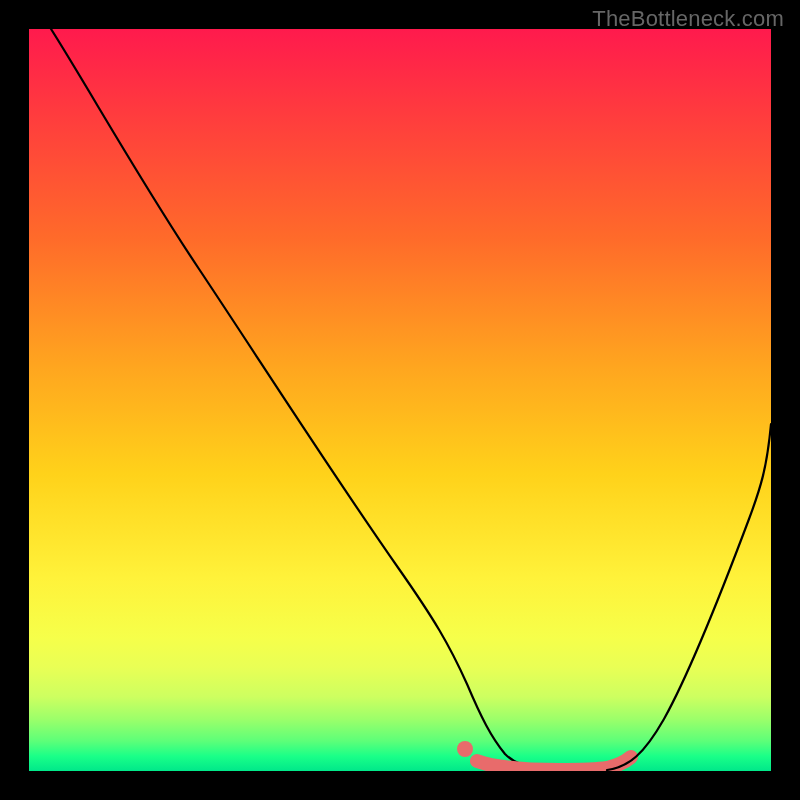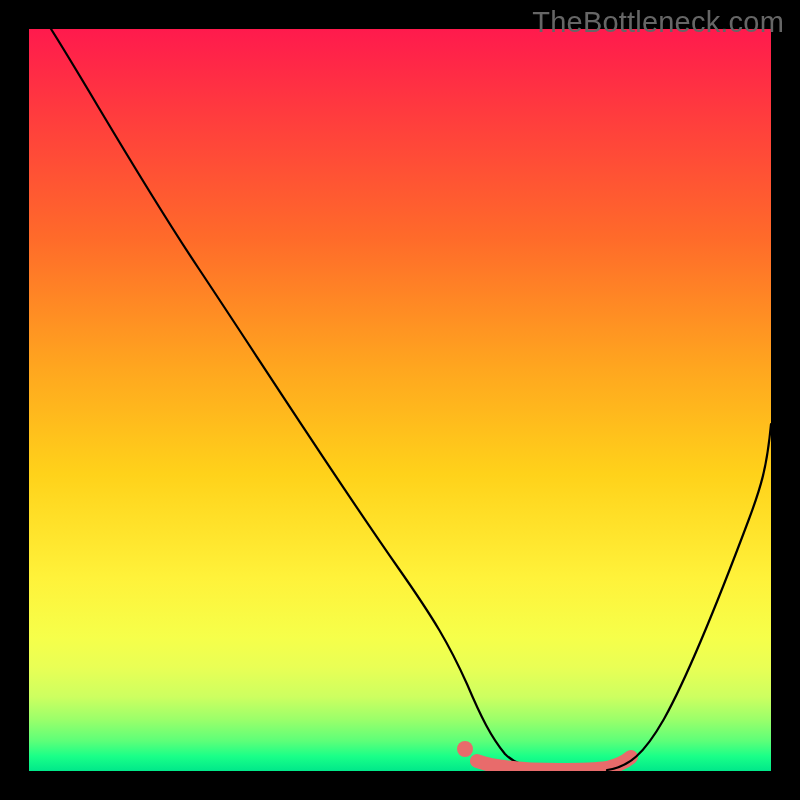--- a/index.html
+++ b/index.html
@@ -8,21 +8,21 @@
     position: relative;
     width: 800px;
     height: 800px;
     background: #000;
   }
   .watermark {
     position: absolute;
     top: 6px;
     right: 16px;
     font-family: Arial, Helvetica, sans-serif;
-    font-size: 29px;
+    font-size: 22px;
     color: #666;
     letter-spacing: 0.2px;
     z-index: 10;
   }
   .plot {
     position: absolute;
     left: 29px;
     top: 29px;
     width: 742px;
     height: 742px;

